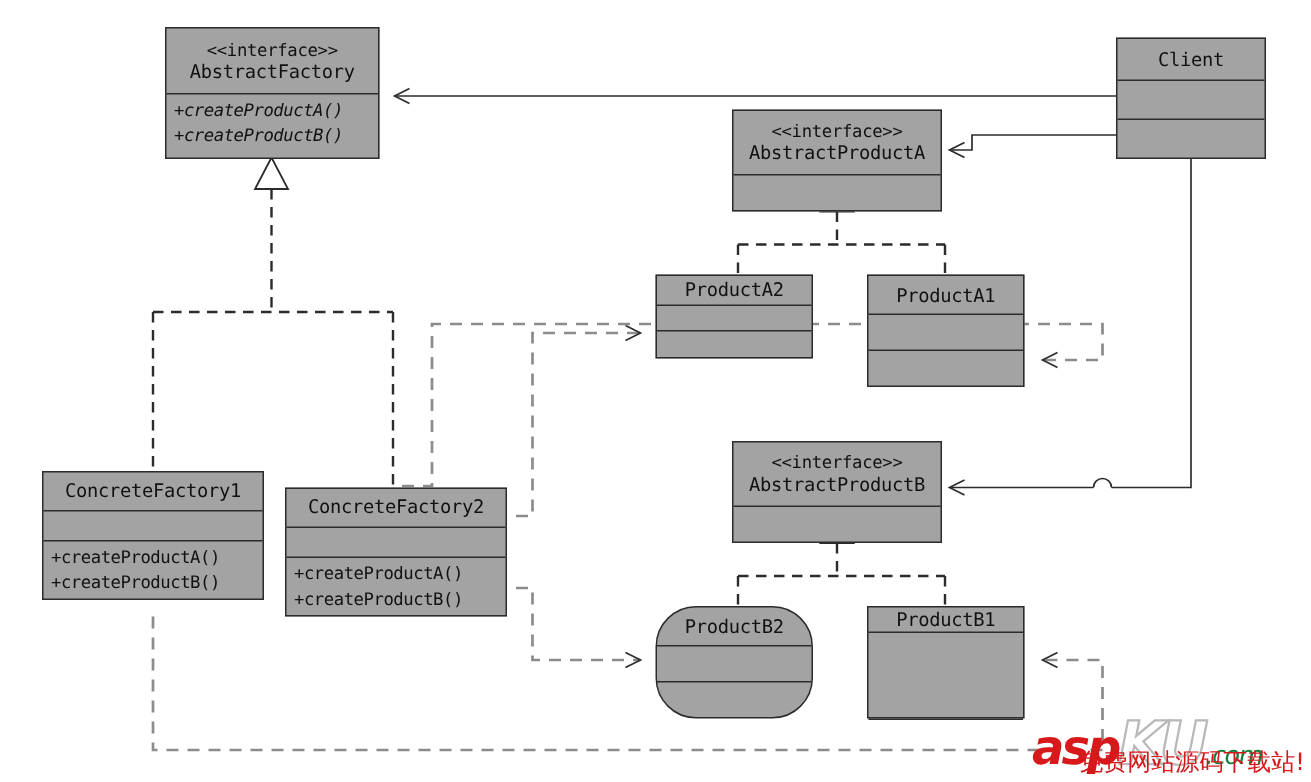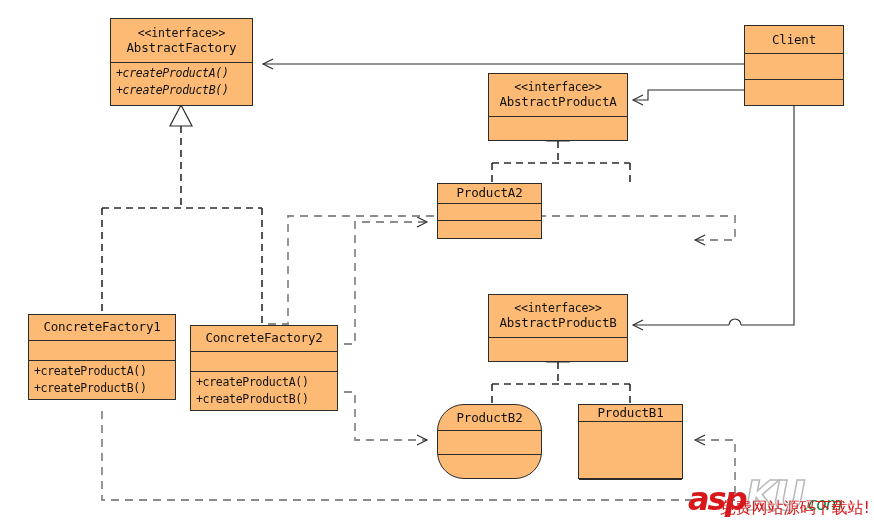--- a/index.html
+++ b/index.html
@@ -6,21 +6,21 @@
   body{
     width:874px;height:521px;background:#ffffff;
     font-family:"DejaVu Sans Mono", monospace;
     position:relative;overflow:hidden;
   }
   #stage{position:absolute;left:0;top:0;width:874px;height:521px;}
   svg.edges{position:absolute;left:0;top:0;width:874px;height:521px;}
 
   .uml-class{
     position:absolute;box-sizing:border-box;
-    border:1px solid #2b2b2b;background:#fdba74;
+    border:1px solid #2b2b2b;background:#a3a3a3;
     display:flex;flex-direction:column;
     z-index:5;
   }
   .compartment{
     box-sizing:border-box;
     border-bottom:1px solid #2b2b2b;
     display:flex;flex-direction:column;
     justify-content:center;
   }
   .compartment:last-child{border-bottom:none;}
@@ -169,20 +169,27 @@
   </div>
 
   <div class="uml-class" style="left:437px;top:183px;width:105px;height:56px;">
     <div class="compartment head" style="height:27px;">
       <div class="cname">ProductA2</div>
     </div>
     <div class="compartment empty" style="height:24px;"></div>
     <div class="compartment empty" style="height:24px;"></div>
   </div>
 
+  <div class="uml-class" style="left:578px;top:183px;width:105px;height:75px;">
+    <div class="compartment head" style="height:27px;">
+      <div class="cname">ProductA1</div>
+    </div>
+    <div class="compartment empty" style="height:24px;"></div>
+    <div class="compartment empty" style="height:24px;"></div>
+  </div>
 
   <div class="uml-class" style="left:437px;top:404px;width:105px;height:75px;border-radius:27px;">
     <div class="compartment head" style="height:27px;">
       <div class="cname">ProductB2</div>
     </div>
     <div class="compartment empty" style="height:24px;"></div>
     <div class="compartment empty" style="height:24px;"></div>
   </div>
 
   <div class="uml-class" style="left:578px;top:404px;width:105px;height:75px;gap:48px;">

